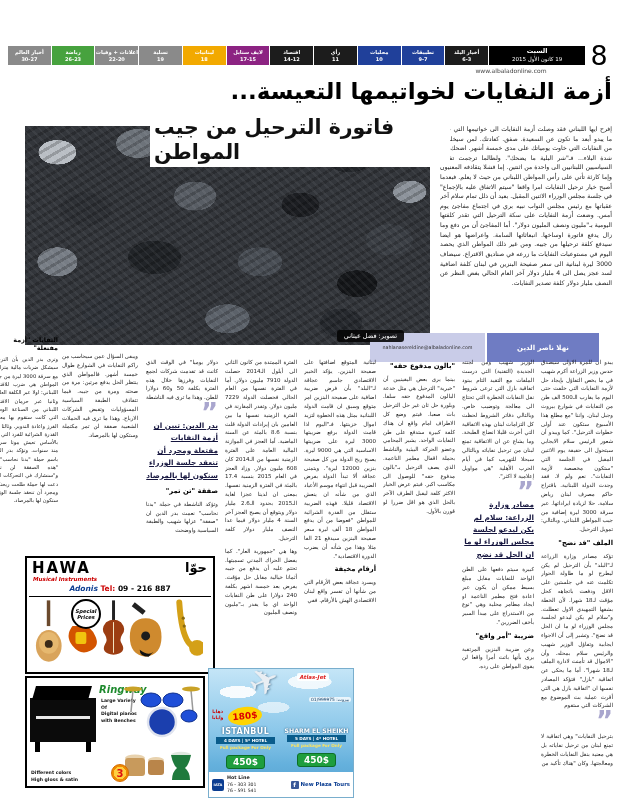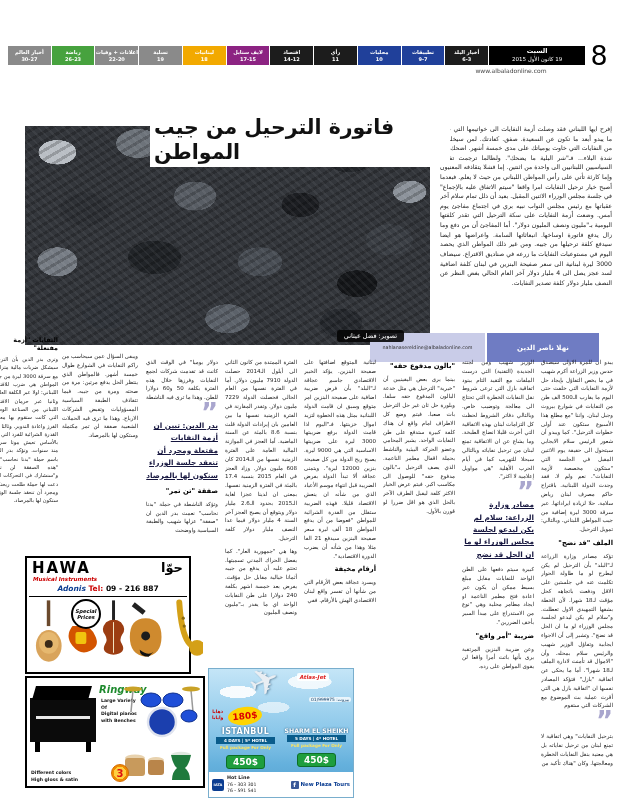--- a/index.html
+++ b/index.html
@@ -69,21 +69,21 @@
   .qmark{font-size:26px;line-height:.6;color:#a9a6ce;font-weight:bold;height:14px;}
   .qtext{font-size:7.3px;font-weight:bold;color:#16163f;line-height:1.7;text-align:right;text-decoration:underline;}
   .c1{left:541px;height:437px;} .c2{left:462px;height:437px;} .c3{left:383px;height:437px;}
   .c4{left:304px;height:306px;} .c5{left:225px;height:306px;} .c6{left:146px;height:196px;}
   .c7{left:62px;top:352px;width:76px;height:202px;}
   .sidebar{position:absolute;left:-8px;top:336px;width:66px;overflow:hidden;direction:rtl;}
   .sidebar .sh{font-size:6.4px;font-weight:bold;color:#000;text-align:right;margin-bottom:3px;}
   .sidebar .st{font-size:5.2px;line-height:1.6;color:#1b1b1b;text-align:justify;}
 
   
-  .ad-hawa{position:absolute;left:25px;top:556px;width:166px;height:118px;border:2px solid #000;background:#fff;}
+  .ad-hawa{position:absolute;left:25px;top:556px;width:190px;height:118px;border:2px solid #000;background:#fff;}
   .hawa-en{position:absolute;left:5px;top:1px;font-size:15px;font-weight:900;letter-spacing:2px;color:#000;}
   .hawa-sub{position:absolute;left:6px;top:18px;font-size:5.6px;font-weight:bold;font-style:italic;color:#c00;}
   .hawa-ar{position:absolute;right:6px;top:2px;font-size:13px;font-weight:bold;color:#000;direction:rtl;}
   .hawa-tel{position:absolute;left:0;right:0;top:26px;text-align:center;font-size:7.5px;font-weight:bold;}
   .hawa-tel .a{color:#0b3d91;font-style:italic;} .hawa-tel .t{color:#c00;} .hawa-tel .n{color:#000;}
   .hawa-strip{position:absolute;left:2px;right:2px;top:38px;bottom:2px;border-top:1.5px solid #000;}
   .badge-prices{position:absolute;left:42px;top:2px;width:30px;height:30px;border:2px solid #000;border-radius:50%;
      background:#fff;display:flex;flex-direction:column;align-items:center;justify-content:center;
      font-size:5.2px;font-style:italic;font-weight:bold;color:#000;z-index:2;line-height:1.2;}
 
@@ -190,20 +190,21 @@
         <span class="pg">6-3</span>
       </div>
     <div class="datebox">
       <span class="d1">السبت</span>
       <span class="d2">19 كانون الأول 2015</span>
     </div>
     <div class="pagenum">8</div>
   </div>
   <div class="siteurl">www.albaladonline.com</div>
 
+  <div class="kicker">أزمة النفايات لخواتيمها التعيسة...</div>
   <div class="mainhead">فاتورة الترحيل من جيب المواطن</div>
 
   <div class="photo">
     <div class="photocredit">تصوير: فضل عيتاني</div>
   </div>
 
   <div class="lead">إفرح ايها اللبناني فقد وصلت أزمة النفايات الى خواتيمها التي على ما يبدو أبعد ما تكون عن السعيدة. صفق. كعادتك. لمن سيخلصك من النفايات التي خاوت يومياتك على مدى خمسة أشهر. اضحك من شدة البلاء... فـ"شر البلية ما يضحك". ولطالما ترجمت تفاؤل السياسيين اللبنانيين الى واحدة من اثنتين. إما فشلا يتقاذفه المعنيون وإما كارثة تأتي على رأس المواطن اللبناني من حيث لا يعلم. فبعدما أصبح خيار ترحيل النفايات امرا واقعا "سيتم الاتفاق عليه بالإجماع" في جلسة مجلس الوزراء الاثنين المقبل. بعيد أن ذلل تمام سلام آخر عقباتها مع رئيس مجلس النواب نبيه بري في اجتماع مفاجئ يوم أمس. وضعت أزمة النفايات على سكة الترحيل التي تقدر كلفتها اليومية بـ"مليون ونصف المليون دولار". أما المفاجئ أن من دفع وما زال يدفع فاتورة اوساخها. انبعاثاتها السامة. واعراضها هو ايضا سيدفع كلفة ترحيلها من جيبه. ومن غير ذلك المواطن الذي يحصد اليوم في مستوعبات النفايات ما زرعه في صناديق الاقتراع. سيضاف 3000 ليرة لبنانية الى سعر صفيحة البنزين في لبنان كلفة اضافية لسد عجز يصل الى 4 مليار دولار آخر العام الحالي بغض النظر عن النصف مليار دولار كلفة تصدير النفايات.</div>
   <div class="byline">
     <div class="byline-name">نهلا ناصر الدين</div>
     <div class="byline-email">nahlanasereldine@albaladonline.com</div>

